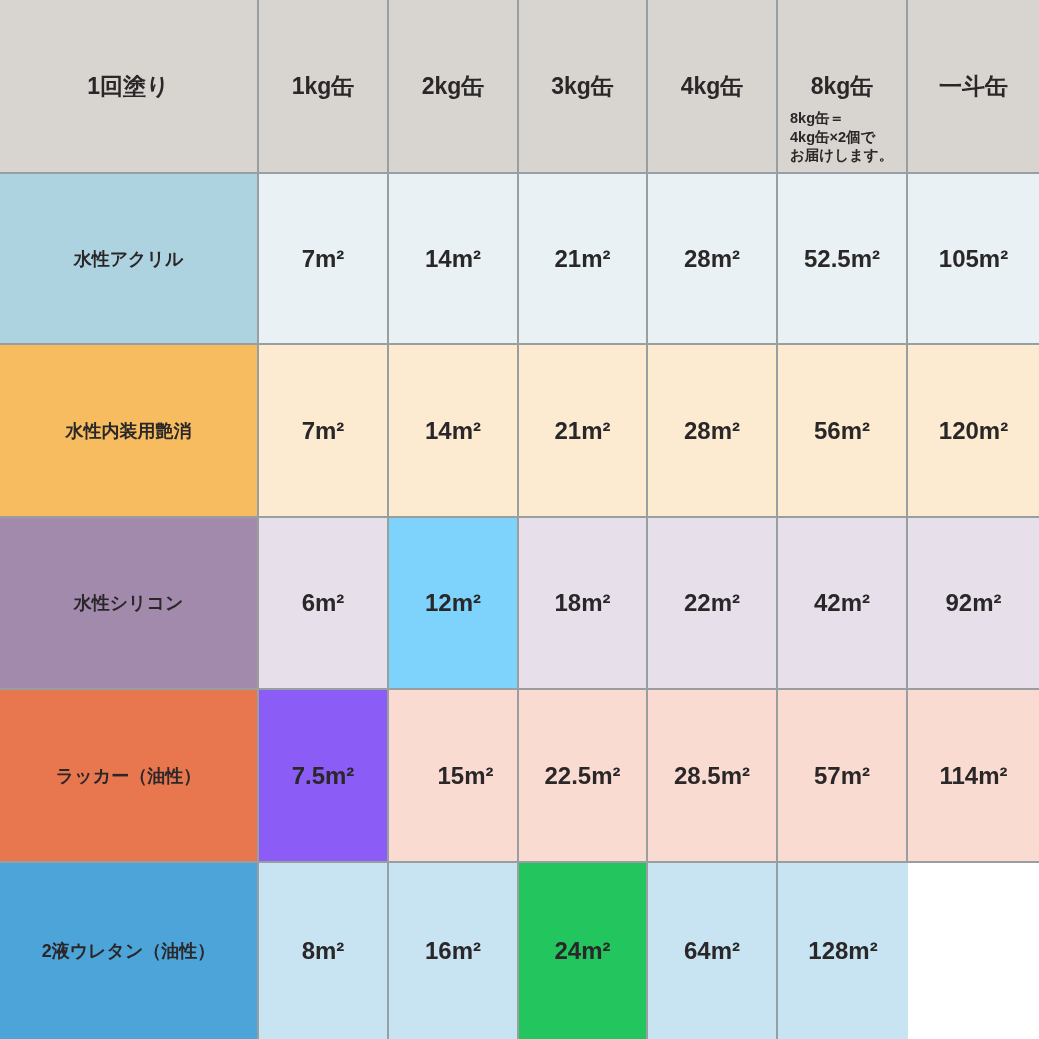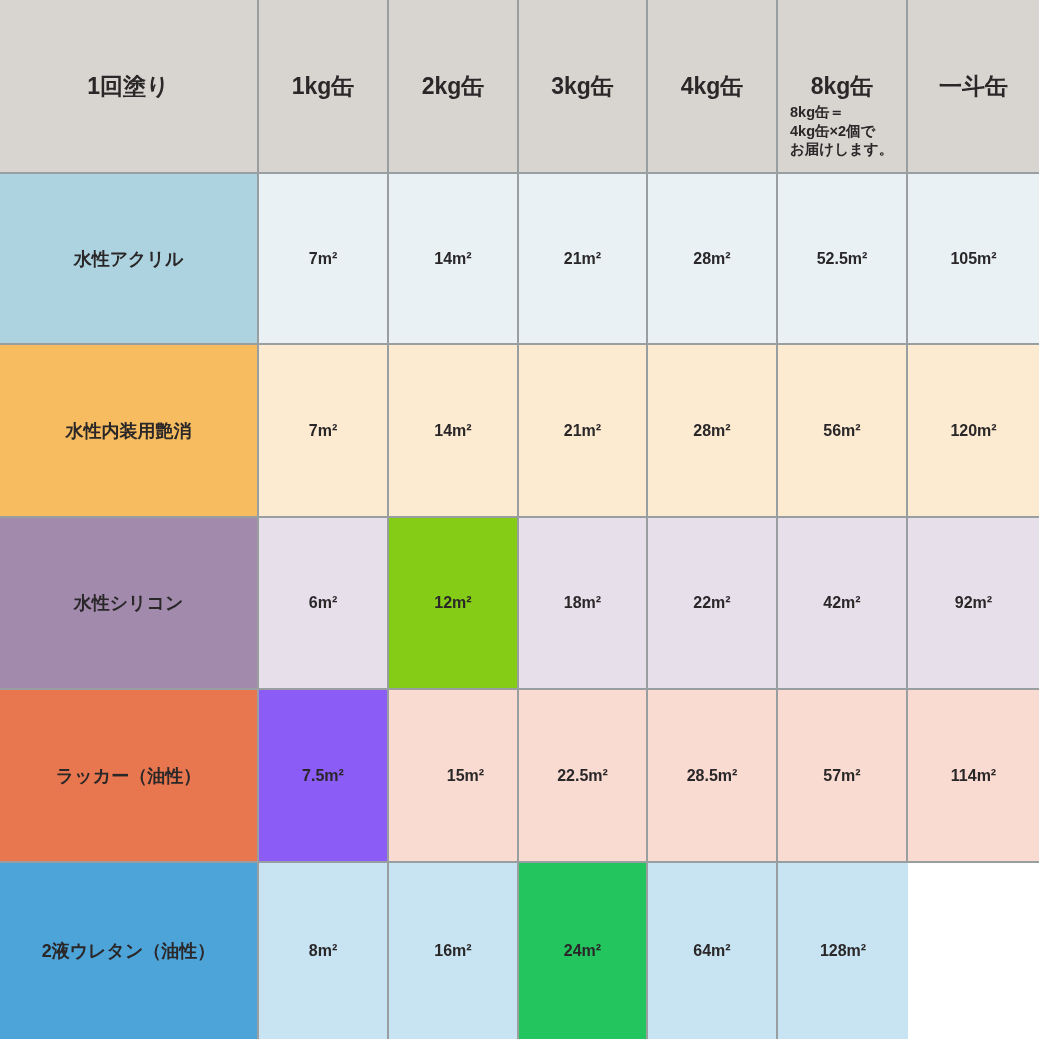--- a/index.html
+++ b/index.html
@@ -30,28 +30,28 @@
     position: relative;
     white-space: nowrap;
     overflow: hidden;
   }
   .last-col { border-right: none; }
   .last-row { border-bottom: none; }
   .hcell { background: var(--header-bg); font-size: 23px; }
   .hcell .note {
     position: absolute;
     left: 12px;
-    bottom: 13px;
+    bottom: 7px;
     text-align: left;
     font-size: 14.5px;
     line-height: 1.28;
     font-weight: bold;
   }
   .label-cell { font-size: 18px; }
-  .value-cell { font-size: 16px; }
+  .value-cell { font-size: 24px; }
 </style>
 </head>
 <body>
 
 <div class="grid">
 
   <div class="cell hcell">
     <span>1回塗り</span>
   </div>
   <div class="cell hcell">
@@ -121,21 +121,21 @@
   <div class="cell value-cell last-col" style="background: rgb(252, 235, 209);">
       <span>120m²</span>
     </div>
 
   <div class="cell label-cell" style="background: rgb(162, 138, 173);">
     <span>水性シリコン</span>
   </div>
   <div class="cell value-cell" style="background: rgb(231, 224, 235);">
       <span>6m²</span>
     </div>
-  <div class="cell value-cell" style="background: #84cc16; text-align: center;">
+  <div class="cell value-cell" style="background: #7dd3fc; text-align: center;">
       <span>12m²</span>
     </div>
   <div class="cell value-cell" style="background: rgb(231, 224, 235);">
       <span>18m²</span>
     </div>
   <div class="cell value-cell" style="background: rgb(231, 224, 235);">
       <span>22m²</span>
     </div>
   <div class="cell value-cell" style="background: rgb(231, 224, 235);">
       <span>42m²</span>

